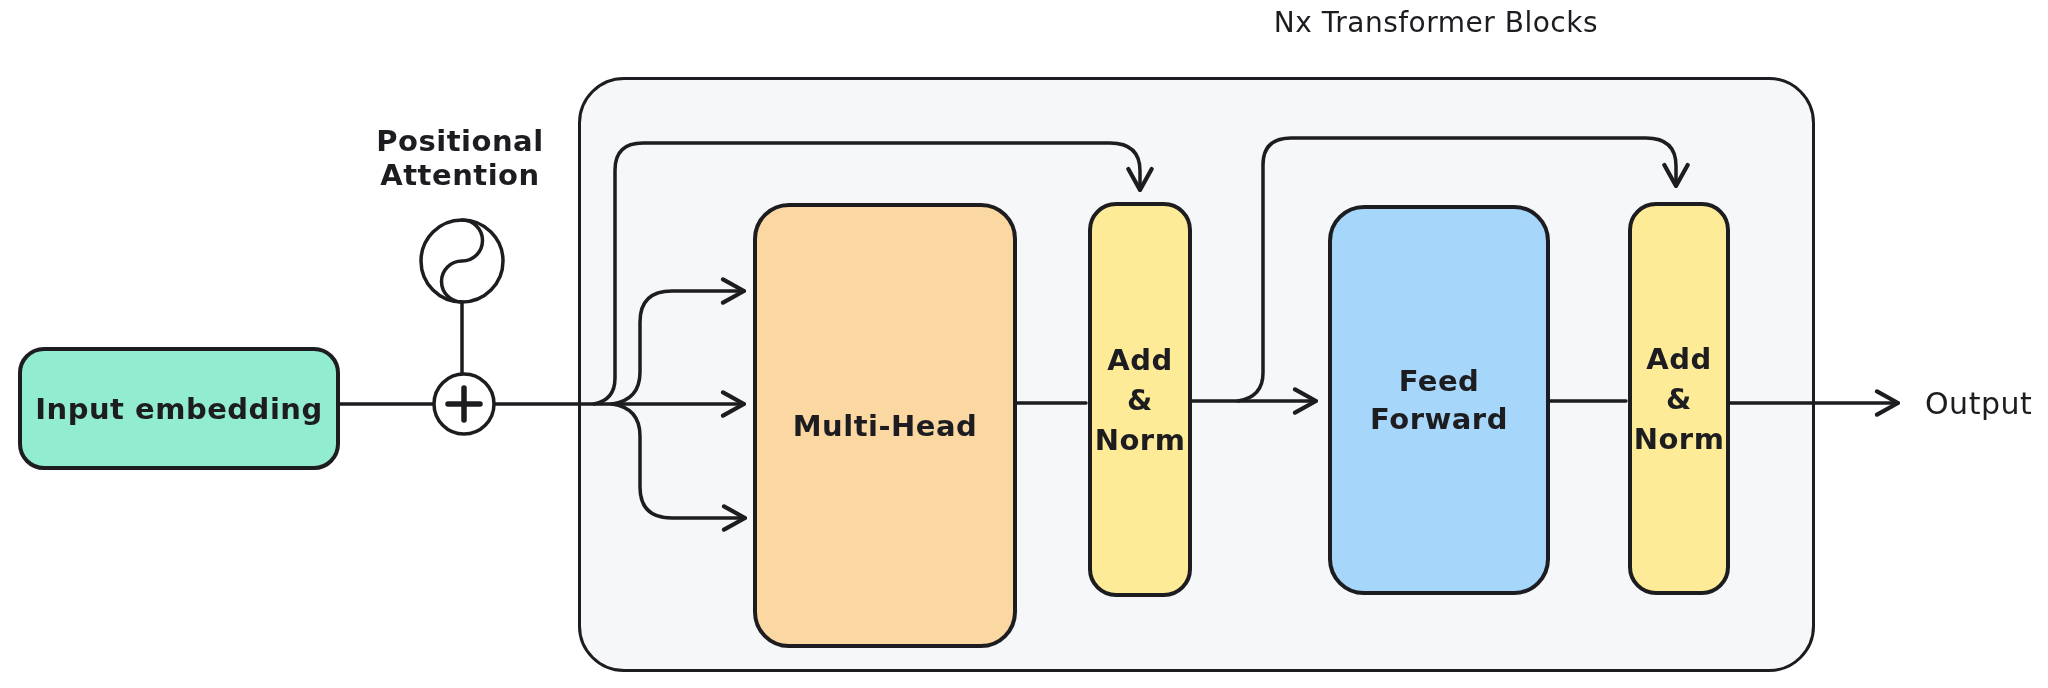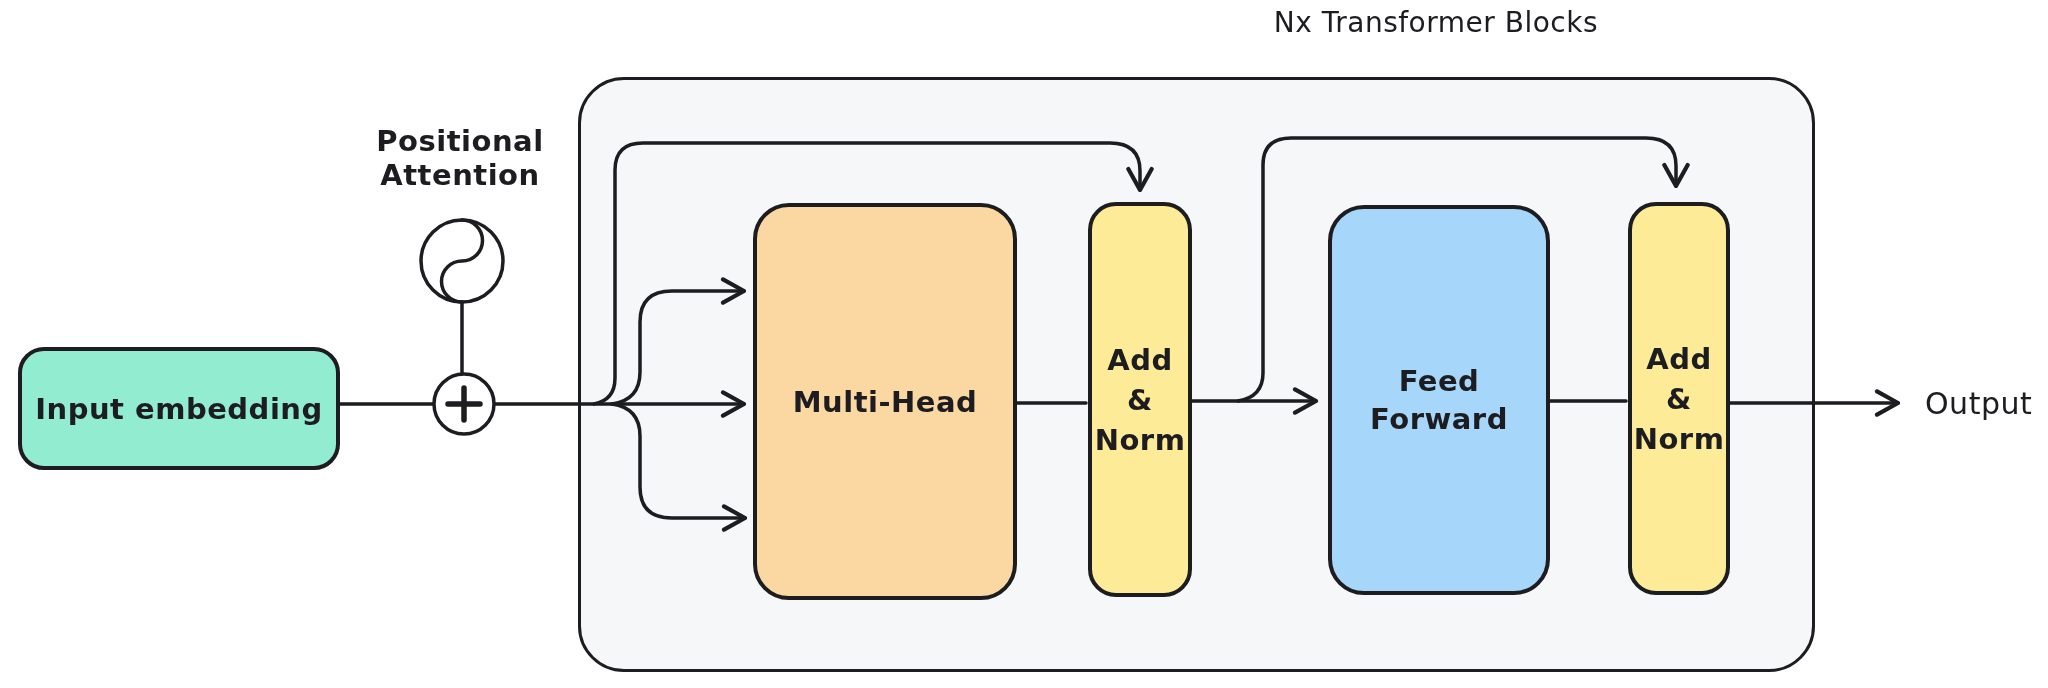--- a/index.html
+++ b/index.html
@@ -25,21 +25,21 @@
     box-sizing:border-box;
   }
   .node{
     display:flex; flex-direction:column; align-items:center; justify-content:center;
     text-align:center; box-sizing:border-box;
     border:4px solid var(--stroke); font-size:29px; font-weight:600;
     line-height:38px; letter-spacing:0.5px;
   }
   .node-input{ left:18px; top:347px; width:322px; height:123px;
     background:var(--input_fill); border-radius:26px;align-items:center; }
-  .node-mha{ left:753px; top:203px; width:264px; height:397px;
+  .node-mha{ left:753px; top:203px; width:264px; height:445px;
     background:var(--attention_fill); border-radius:36px; }
   .node-an1{ left:1088px; top:202px; width:104px; height:395px;
     background:var(--addnorm_fill); border-radius:28px; line-height:40px; }
   .node-ff{ left:1328px; top:205px; width:222px; height:390px;
     background:var(--ff_fill); border-radius:36px; }
   .node-an2{ left:1628px; top:202px; width:102px; height:393px;
     background:var(--addnorm_fill); border-radius:28px; line-height:40px; }
   .pe-label{
     left:340px; top:124px; width:240px; text-align:center;
     font-size:29px; font-weight:600; line-height:34px; letter-spacing:0.5px;

